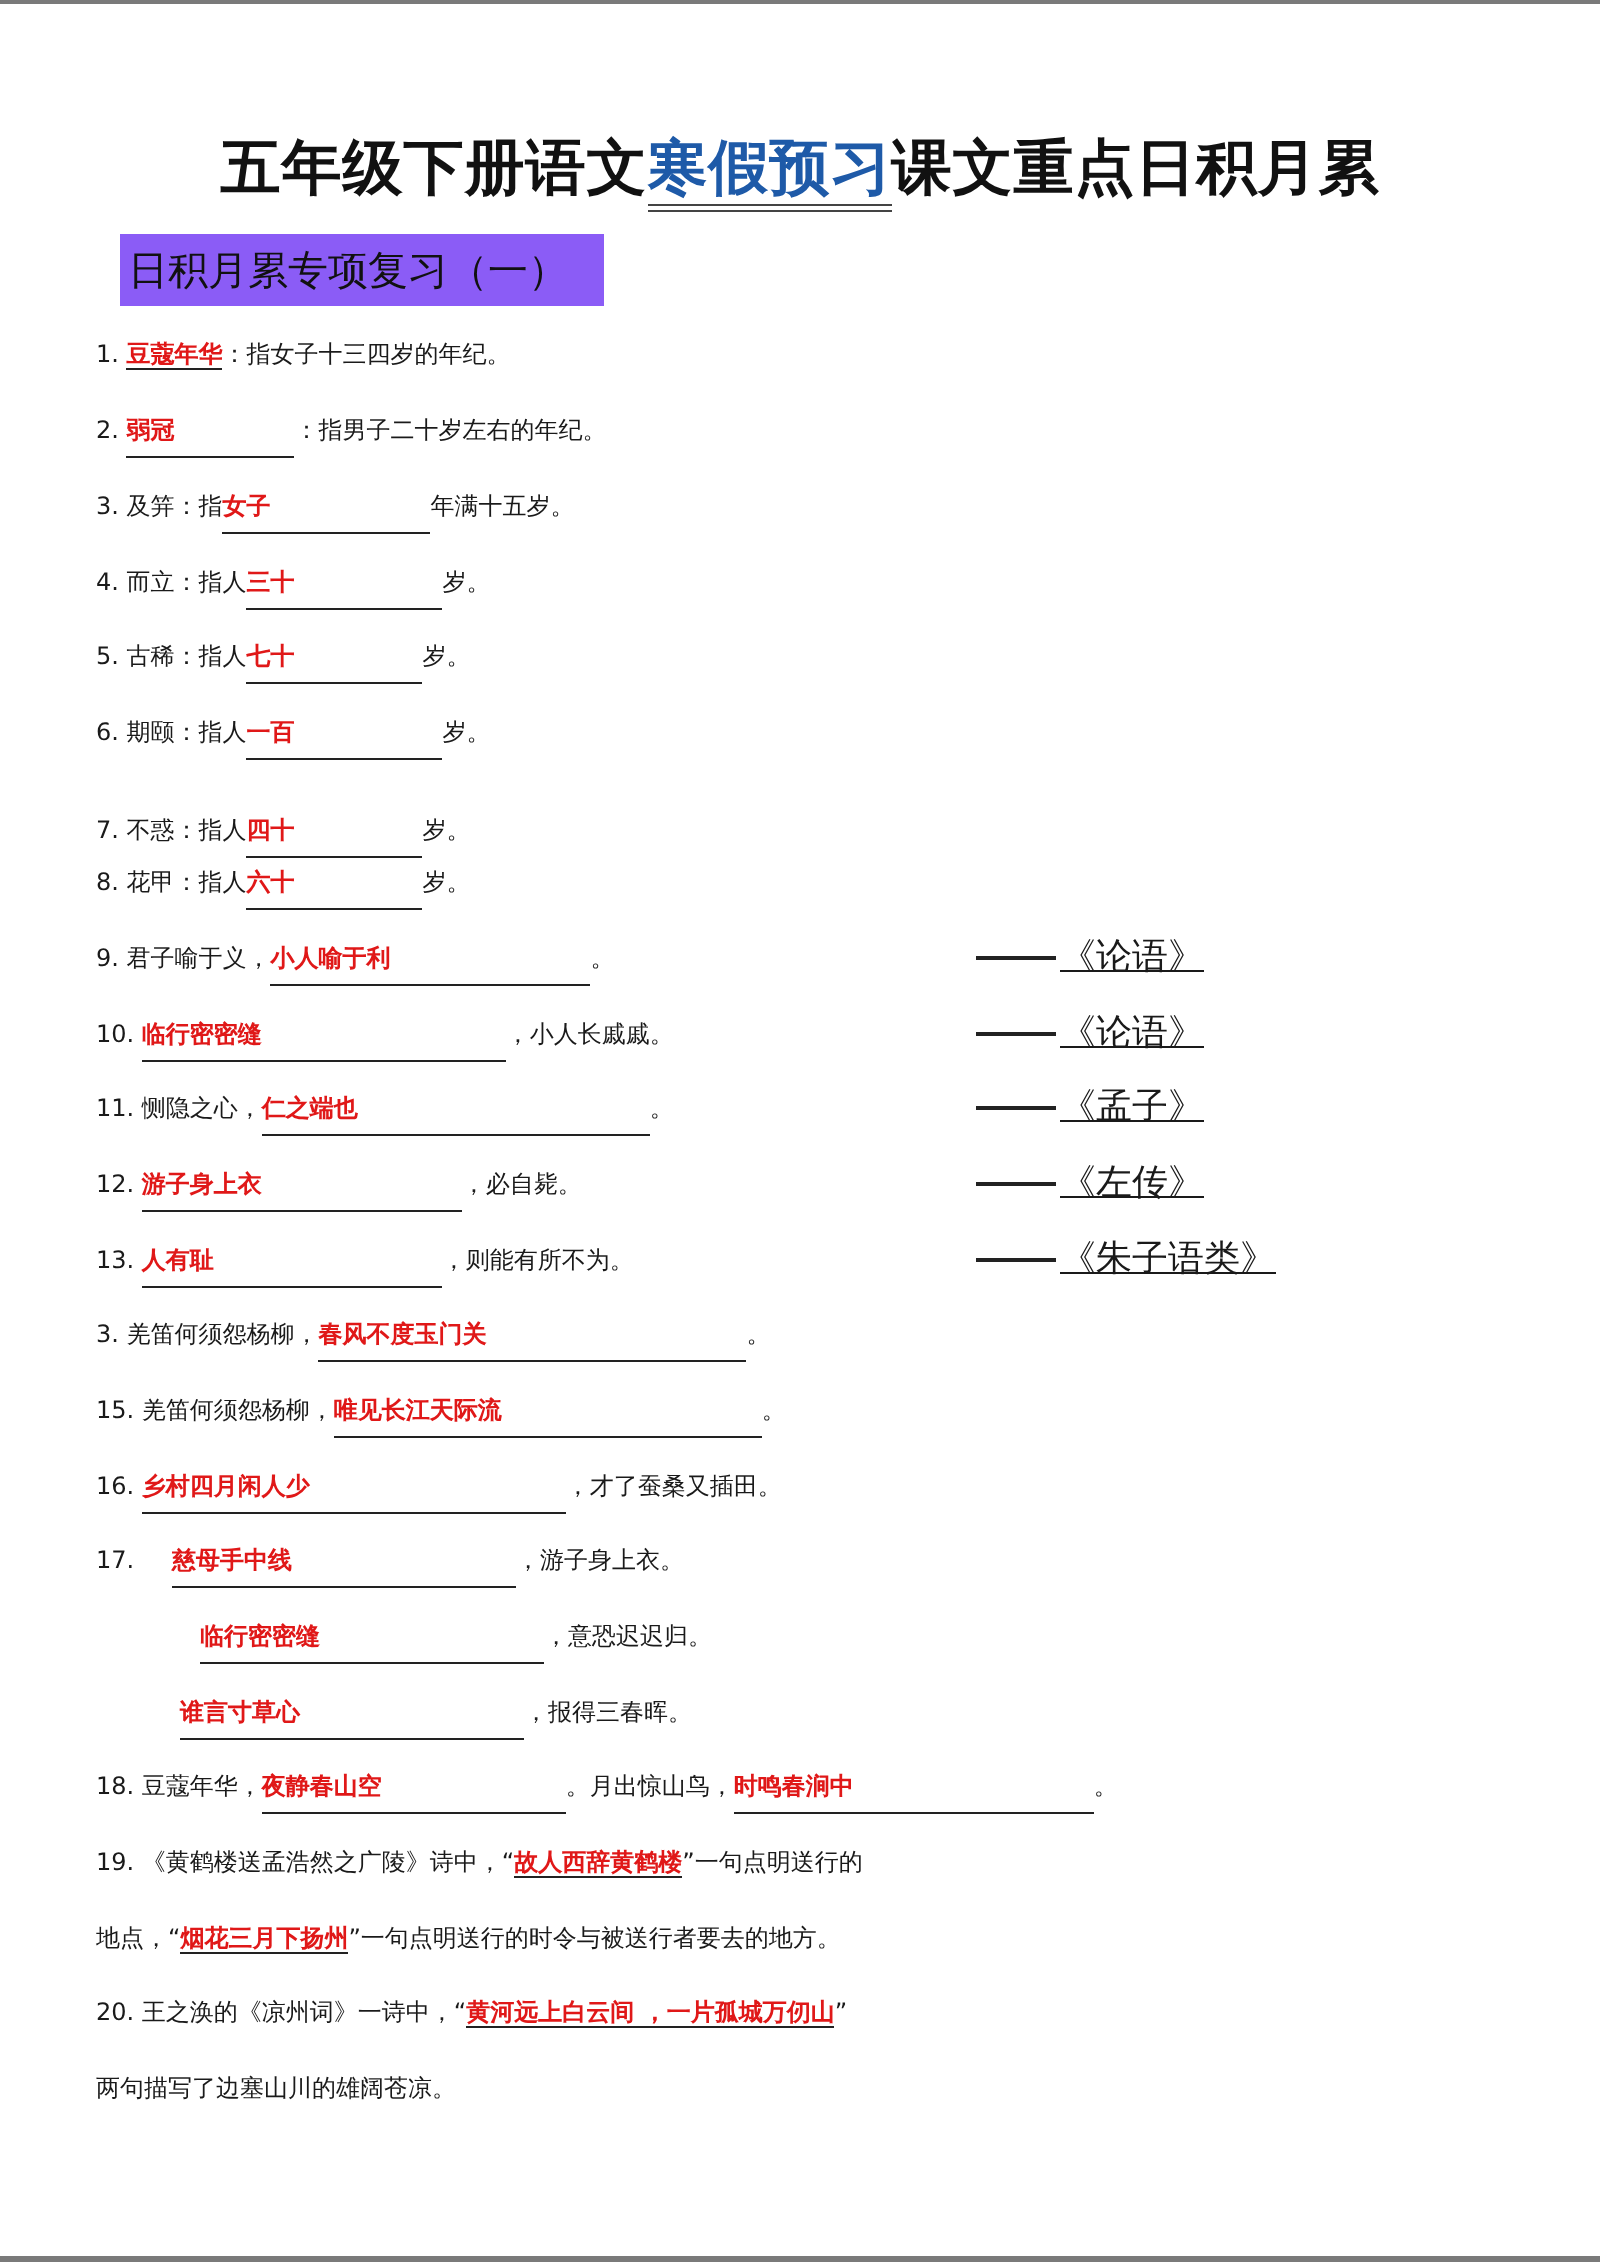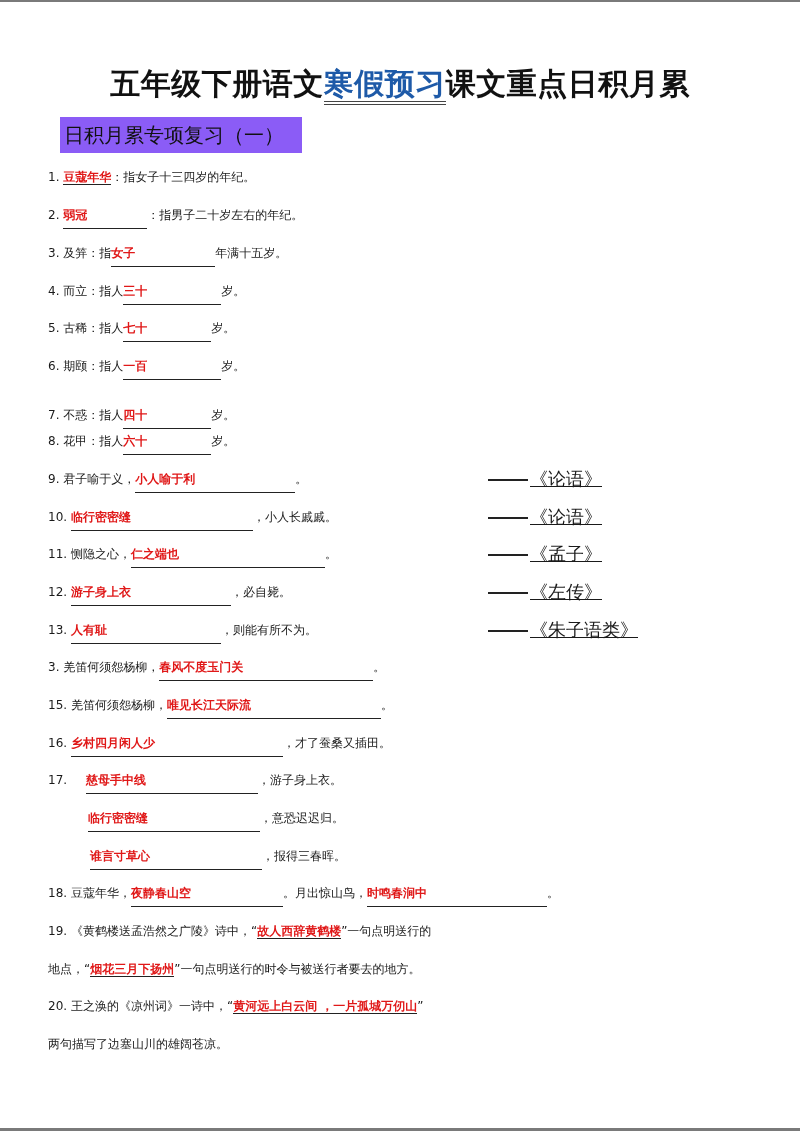--- a/index.html
+++ b/index.html
@@ -121,21 +121,21 @@
 </div>
 
 <div class="line" style="top:728px">
   <span>16.</span>
   <span class="blank" style="width:212px">乡村四月闲人少</span><span>，才了蚕桑又插田。</span>
 </div>
 
 <div class="line" style="top:765px">
   <span style="display:inline-block;width:38px">17.</span><span class="blank" style="width:172px">慈母手中线</span><span>，游子身上衣。</span>
 </div>
-<div class="line" style="top:803px; left:88px">
+<div class="line" style="top:803px; left:100px">
   <span class="blank" style="width:172px">临行密密缝</span><span>，意恐迟迟归。</span>
 </div>
 <div class="line" style="top:841px; left:90px">
   <span class="blank" style="width:172px">谁言寸草心</span><span>，报得三春晖。</span>
 </div>
 
 <div class="line" style="top:878px">
   <span>18.</span>
   <span>豆蔻年华，</span><span class="blank" style="width:152px">夜静春山空</span><span>。月出惊山鸟，</span><span class="blank" style="width:180px">时鸣春涧中</span><span>。</span>
 </div>

